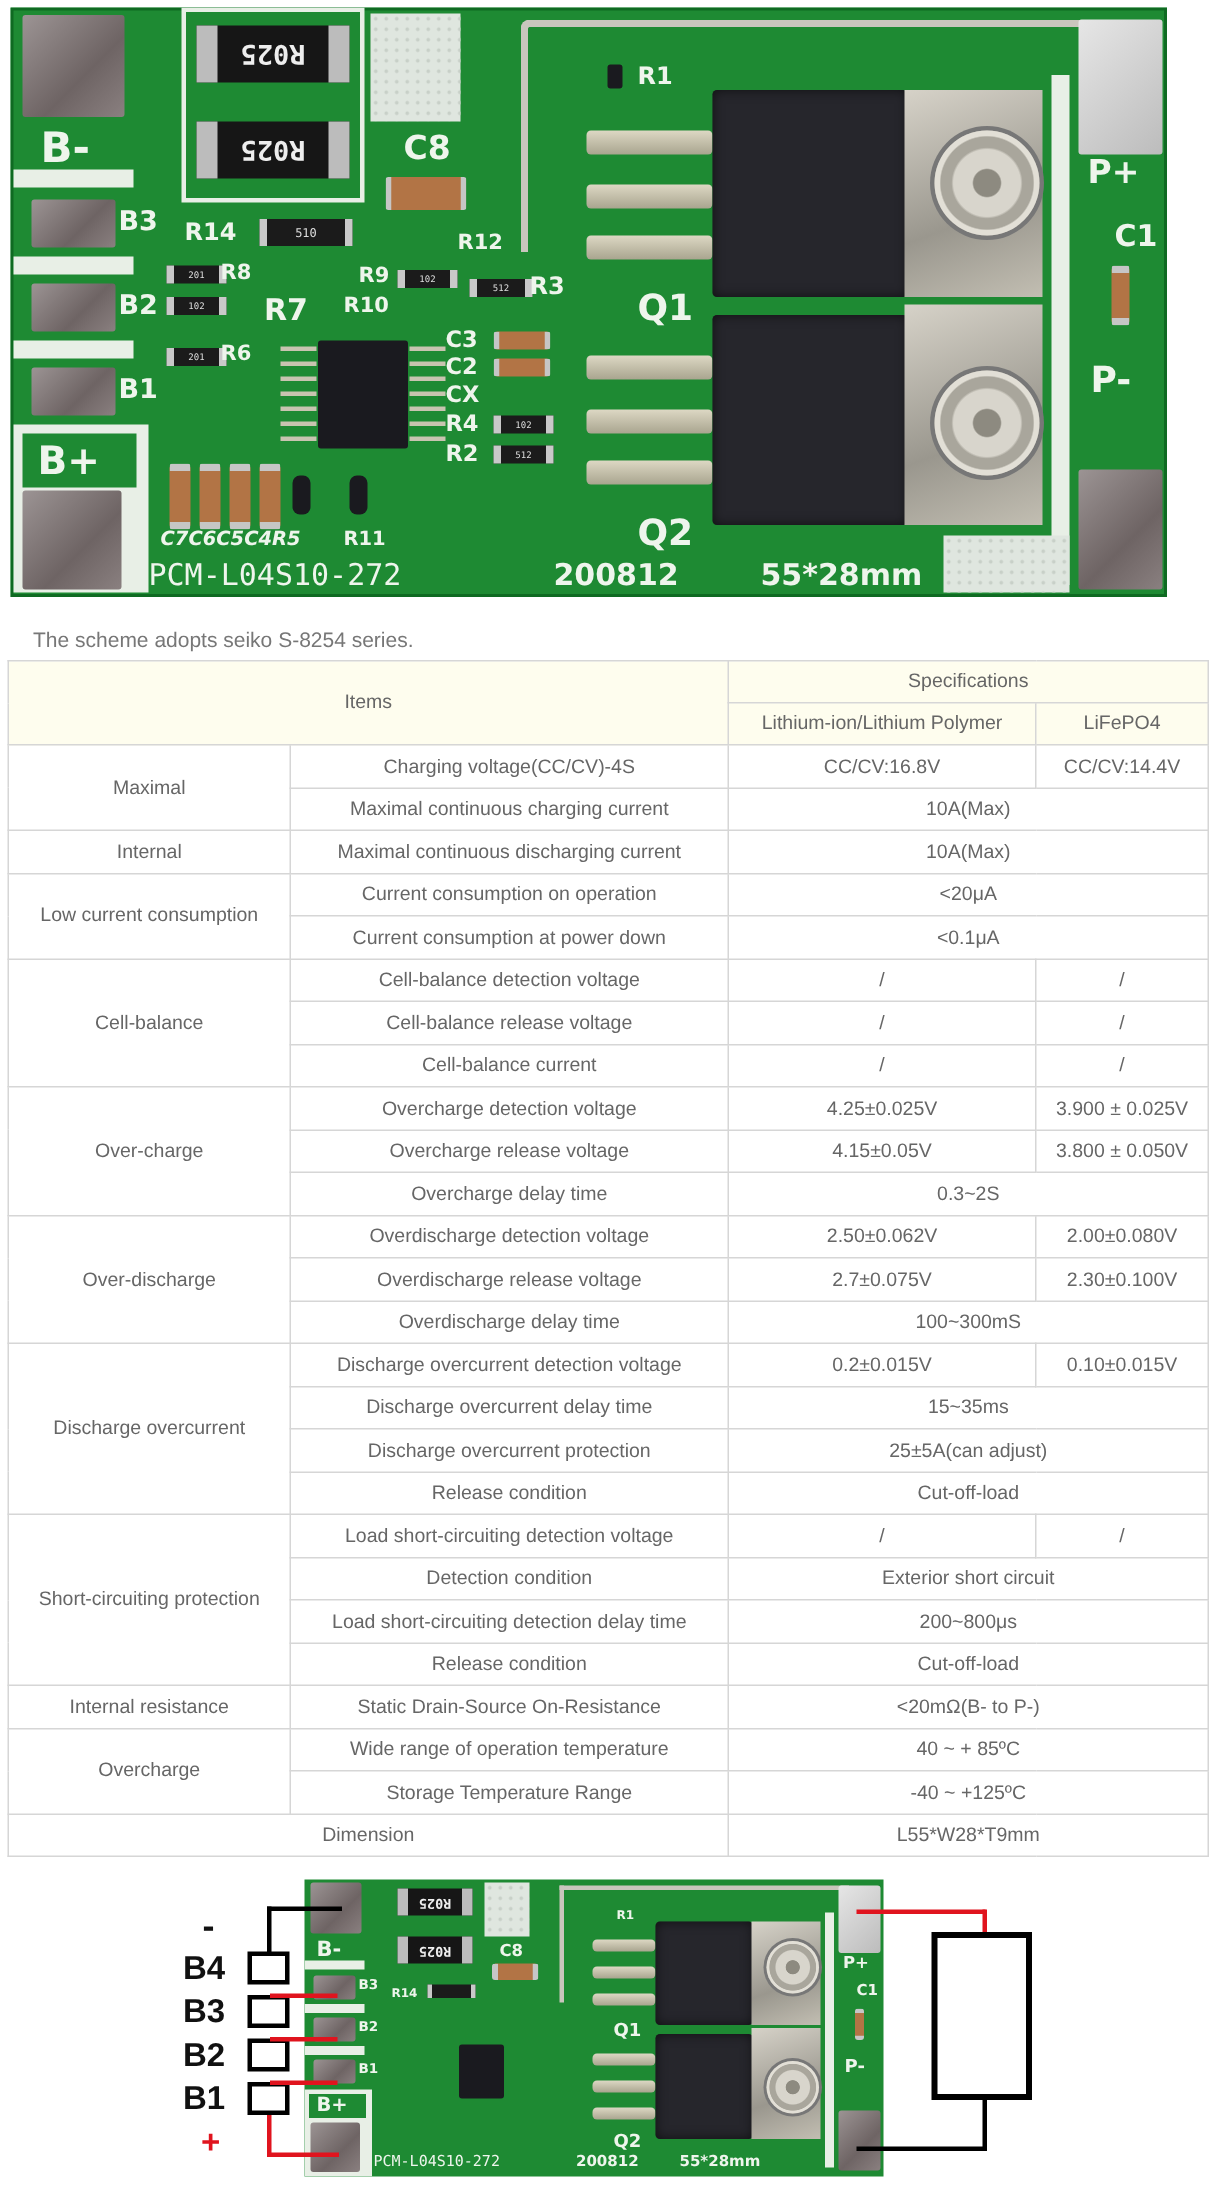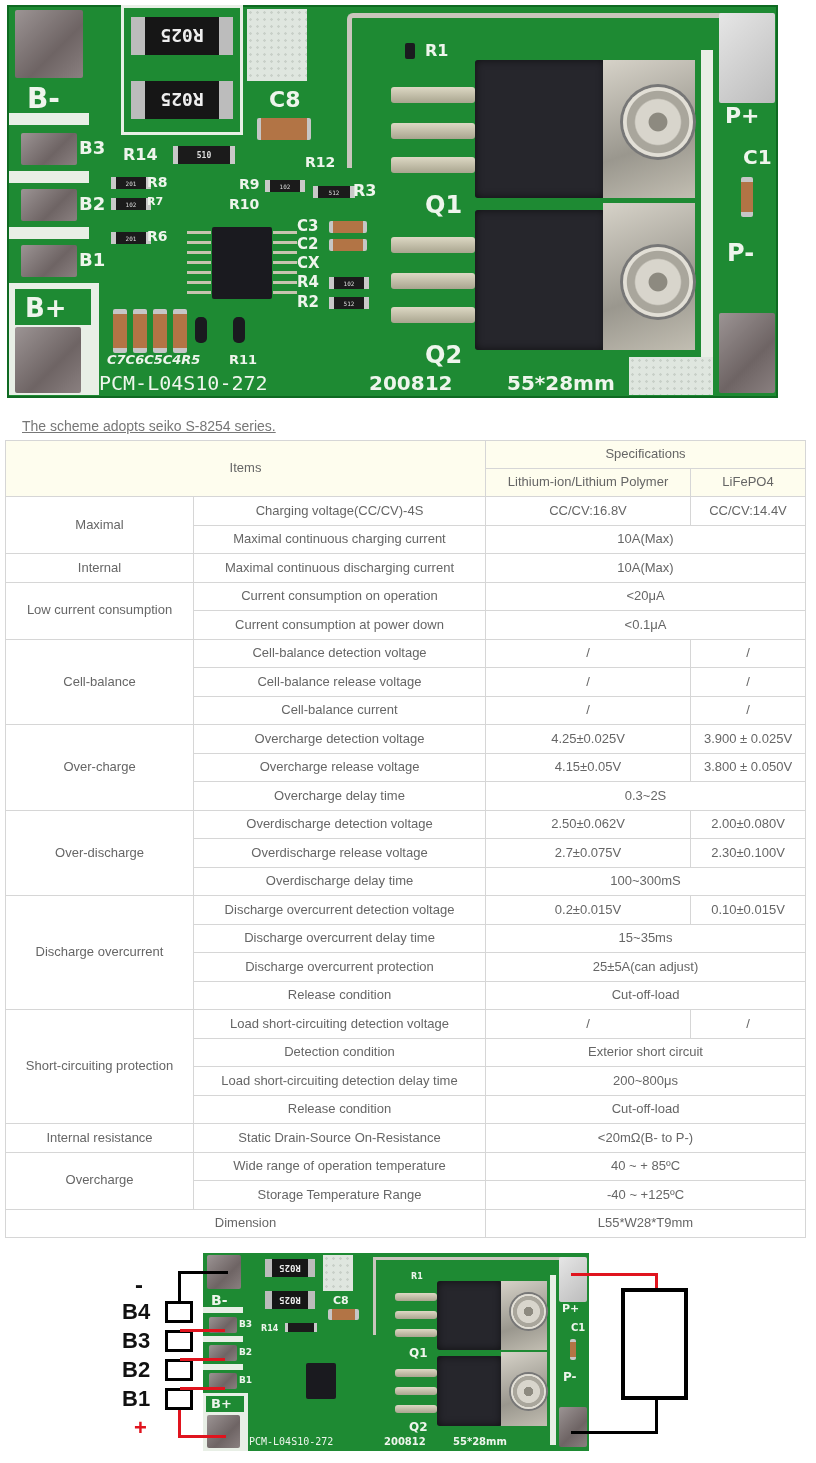--- a/index.html
+++ b/index.html
@@ -17,21 +17,21 @@
   .chip{position:absolute;background:#1a1a1f;border-radius:2px;}
   .pin{position:absolute;background:#c8c4b0;height:3px;}
   .mosfet{position:absolute;background:#26262c;border-radius:3px;box-shadow:inset 0 0 8px rgba(0,0,0,.6);}
   .tab{position:absolute;background:linear-gradient(160deg,#d6d2c8,#9a978e 60%,#c2beb2);}
   .leg{position:absolute;background:linear-gradient(180deg,#ddd8c4,#a9a58f);border-radius:3px;}
   .nut{position:absolute;border-radius:50%;background:radial-gradient(circle,#8d8a80 0 18%,#d8d5cc 20% 45%,#a9a69c 48% 62%,#e2dfd6 64%);box-shadow:0 0 0 3px #777;}
   .trace{position:absolute;border:5px solid #c9c6bd;}
   .dotpad{position:absolute;background:#dfe6df;background-image:radial-gradient(#c8d0c8 1px,transparent 1.5px);background-size:7px 7px;}
 
   
-  .caption{position:absolute;left:22px;top:418px;font-size:14px;color:#777;text-decoration:underline;}
+  .caption{position:absolute;left:22px;top:418px;font-size:14px;color:#777;}
 
   
   table.spec{position:absolute;left:5px;top:440px;width:800px;border-collapse:collapse;table-layout:fixed;font-size:13px;color:#666;}
   table.spec td{border:1px solid #d6d6d6;text-align:center;vertical-align:middle;padding:0 4px;height:27.5px;line-height:1.1;}
   table.spec .hdr{background:#fefdee;}
   table.spec tr.h1 td{height:27px;}
   table.spec tr.h2 td{height:27px;}
 
   
   .diag{position:absolute;left:0;top:1245px;width:816px;height:218px;}
@@ -75,32 +75,32 @@
     </div>
   <div class="res-big" style="left:124px;top:76px;width:74px;height:38px;font-size:18px;transform:rotate(180deg);">
       <span>R025</span>
     </div>
 
   <div class="dotpad" style="left:240px;top:4px;width:60px;height:72px;"></div>
   <div class="silk-txt" style="left:262px;top:84px;font-size:22px;">C8</div>
   <div class="cap" style="left:250px;top:113px;width:46px;height:22px;"></div>
 
   <div class="silk-txt" style="left:116px;top:142px;font-size:16px;">R14</div>
-  <div class="smd" style="left:166px;top:141px;width:52px;height:18px;font-size:8px;font-weight:bold;">
+  <div class="smd" style="left:166px;top:141px;width:52px;height:18px;font-size:8px;">
       <span>510</span>
     </div>
 
   <div class="smd" style="left:104px;top:172px;width:30px;height:12px;">
       <span>201</span>
     </div>
   <div class="silk-txt" style="left:140px;top:170px;font-size:14px;">R8</div>
   <div class="smd" style="left:104px;top:193px;width:30px;height:12px;">
       <span>102</span>
     </div>
-  <div class="silk-txt" style="left:140px;top:191px;font-size:11px;">R7</div>
+  <div class="silk-txt" style="left:140px;top:191px;font-size:20px;padding-left:29px;">R7</div>
   <div class="smd" style="left:104px;top:227px;width:30px;height:12px;">
       <span>201</span>
     </div>
   <div class="silk-txt" style="left:140px;top:224px;font-size:14px;">R6</div>
 
   <div class="silk-txt" style="left:298px;top:150px;font-size:14px;">R12</div>
   <div class="silk-txt" style="left:232px;top:172px;font-size:14px;">R9</div>
   <div class="smd" style="left:258px;top:175px;width:30px;height:12px;">
       <span>102</span>
     </div>

